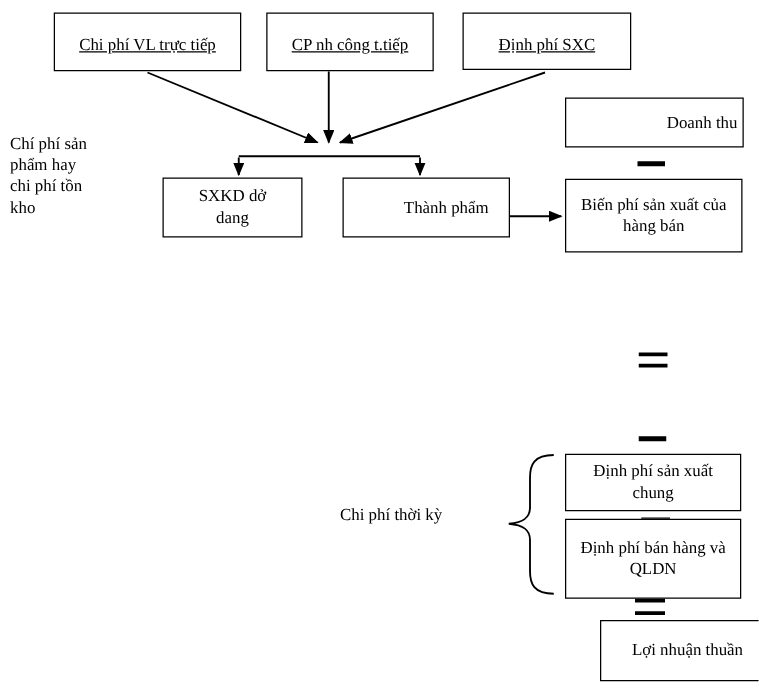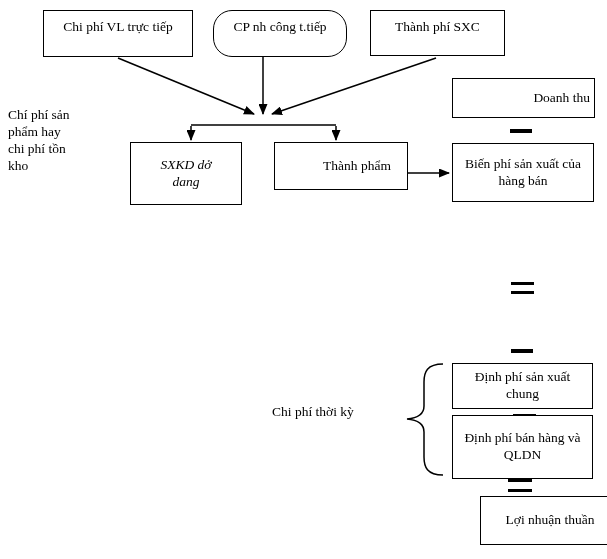--- a/index.html
+++ b/index.html
@@ -25,22 +25,23 @@
     background: #fff;
     display: flex;
     align-items: center;
     justify-content: center;
     text-align: center;
     font-size: 13.5px;
     line-height: 1.25;
     padding: 2px 4px;
   }
   .box.top-align {
-    align-items: flex-start;
+    align-items: center;
     padding-top: 8px;
+    text-decoration: underline;
   }
   .note {
     position: absolute;
     font-size: 13.5px;
     line-height: 17px;
     white-space: nowrap;
   }
   .op-minus {
     position: absolute;
     background: #000;
@@ -72,28 +73,28 @@
     <line x1="191" y1="125" x2="336" y2="125" stroke="#000" stroke-width="1.5"></line>
     <line x1="191" y1="126" x2="191" y2="140" stroke="#000" stroke-width="1.5" marker-end="url(#ah)"></line>
     <line x1="336" y1="126" x2="336" y2="140" stroke="#000" stroke-width="1.5" marker-end="url(#ah)"></line>
     <line x1="408" y1="173" x2="449" y2="173" stroke="#000" stroke-width="1.5" marker-end="url(#ah)"></line>
     <path d="M443,364 C427,364 424,372 424,382 L424,406 C424,414 419,418 407,419 C419,420 424,424 424,432 L424,457 C424,467 427,475 443,475" fill="none" stroke="#000" stroke-width="1.5"></path>
   </svg>
 
   <div class="box top-align" style="left:43px; top:10px; width:150px; height:47px;">
     <span>Chi phí VL trực tiếp</span>
   </div>
-  <div class="box top-align" style="left:213px; top:10px; width:134px; height:47px;border-radius:19px;">
+  <div class="box top-align" style="left:213px; top:10px; width:134px; height:47px;">
     <span>CP nh công t.tiếp</span>
   </div>
   <div class="box top-align" style="left:370px; top:10px; width:135px; height:46px;">
-    <span>Thành phí SXC</span>
+    <span>Định phí SXC</span>
   </div>
 
-  <div class="box" style="left:130px; top:142px; width:112px; height:63px;font-style:italic;">
+  <div class="box" style="left:130px; top:142px; width:112px; height:48px;">
     <span class="narrow">SXKD dở dang</span>
   </div>
   <div class="box" style="left:274px; top:142px; width:134px; height:48px;padding-left:36px;">
     <span>Thành phẩm</span>
   </div>
 
   <div class="note" style="left:8px; top:106px;">
     <div>Chí phí sản</div>
     <div>phẩm hay</div>
     <div>chi phí tồn</div>

